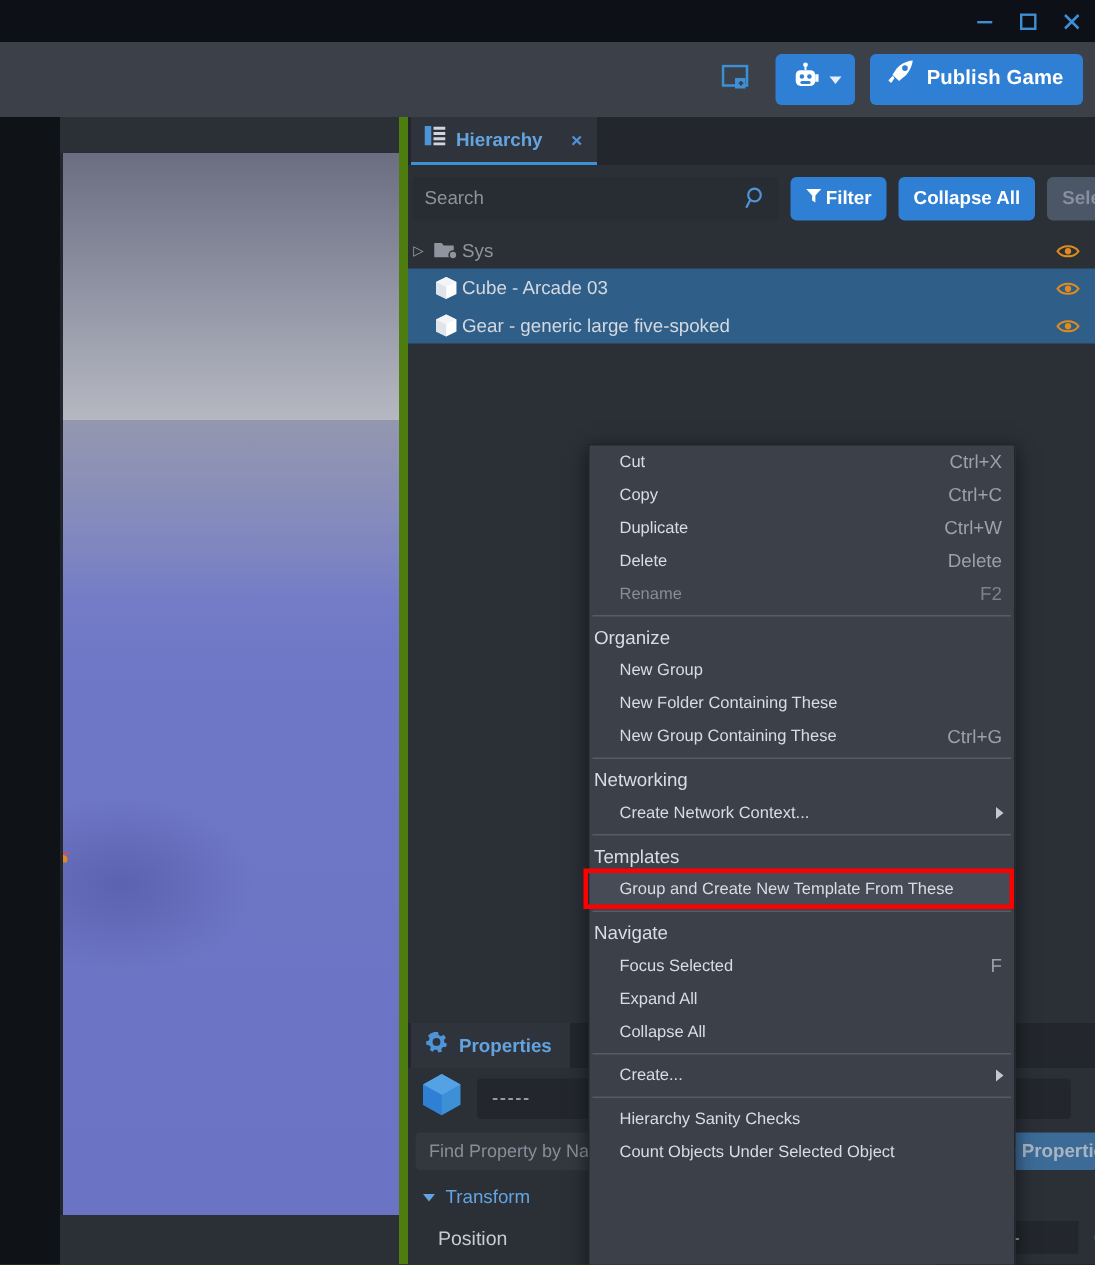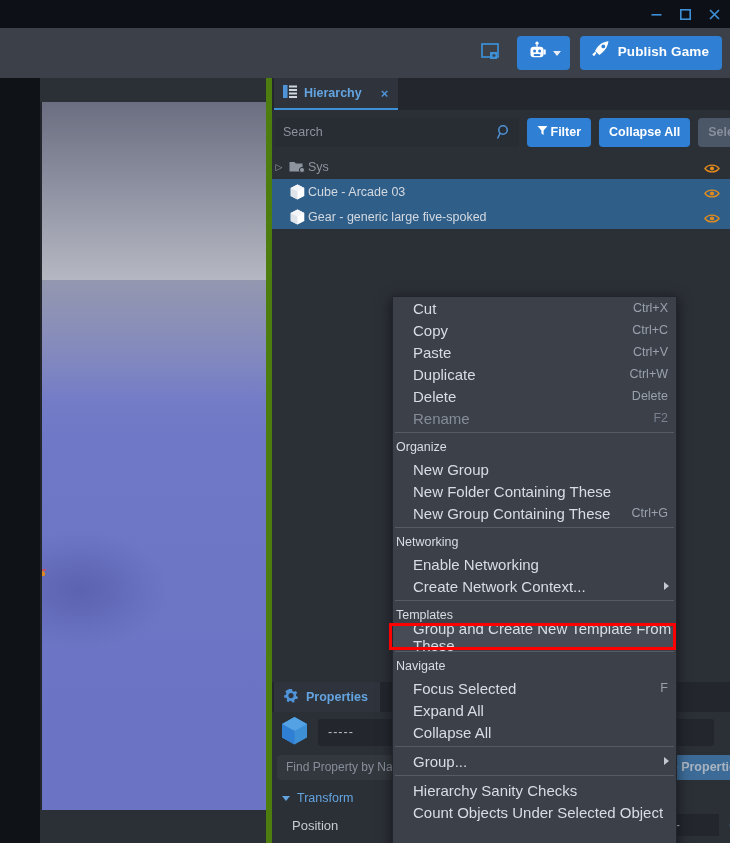--- a/index.html
+++ b/index.html
@@ -162,21 +162,21 @@
   
   .ctx {
     position: absolute; left: 352px; top: 218px; width: 285px; height: 582px;
     background: #3b4049; border: 1px solid #22262c;
     box-shadow: 0 3px 12px rgba(0,0,0,.55);
   }
   .mi {
     position: relative; height: 22px; display: flex; align-items: center;
     padding-left: 20px; cursor: pointer;
   }
-  .mi .mlabel { color: #d8dde4; font-size: 15px; }
+  .mi .mlabel { color: #d8dde4; font-size: 11px; }
   .mi.disabled .mlabel { color: #868d98; }
   .mi .shortcut { position: absolute; right: 8px; color: #9aa1ac; font-size: 12.5px; }
   .mi.disabled .shortcut { color: #7a8290; }
   .mi .submark { position: absolute; right: 7px; width: 0; height: 0;
     border-top: 4.5px solid transparent; border-bottom: 4.5px solid transparent; border-left: 5.5px solid #c3c9d1; }
   .mhdr { height: 22px; display: flex; align-items: center; padding-left: 3px; color: #d8dde4; font-size: 12.5px; }
   .msep { height: 1px; background: #565c66; margin: 3px 2px; }
   .mi.hl { background: #464b55; }
   .ctx-highlight {
     position: absolute; left: -4px; top: -3px; width: 287px; height: 27px;
@@ -470,26 +470,20 @@
           </div>
         </div>
         <div class="hl-wrap">
           <div class="mi">
             <span class="mlabel">Copy</span>
             <span class="shortcut">Ctrl+C</span>
           </div>
         </div>
         <div class="hl-wrap">
           <div class="mi">
-            <span class="mlabel">Paste</span>
-            <span class="shortcut">Ctrl+V</span>
-          </div>
-        </div>
-        <div class="hl-wrap">
-          <div class="mi">
             <span class="mlabel">Duplicate</span>
             <span class="shortcut">Ctrl+W</span>
           </div>
         </div>
         <div class="hl-wrap">
           <div class="mi">
             <span class="mlabel">Delete</span>
             <span class="shortcut">Delete</span>
           </div>
         </div>
@@ -514,25 +508,20 @@
         <div class="hl-wrap">
           <div class="mi">
             <span class="mlabel">New Group Containing These</span>
             <span class="shortcut">Ctrl+G</span>
           </div>
         </div>
         <div class="msep"></div>
         <div class="mhdr">Networking</div>
         <div class="hl-wrap">
           <div class="mi">
-            <span class="mlabel">Enable Networking</span>
-          </div>
-        </div>
-        <div class="hl-wrap">
-          <div class="mi">
             <span class="mlabel">Create Network Context...</span>
             <span class="submark"></span>
           </div>
         </div>
         <div class="msep"></div>
         <div class="mhdr">Templates</div>
         <div class="hl-wrap">
           <div class="mi hl">
             <span class="mlabel">Group and Create New Template From These</span>
           </div>
@@ -552,21 +541,21 @@
           </div>
         </div>
         <div class="hl-wrap">
           <div class="mi">
             <span class="mlabel">Collapse All</span>
           </div>
         </div>
         <div class="msep"></div>
         <div class="hl-wrap">
           <div class="mi">
-            <span class="mlabel">Group...</span>
+            <span class="mlabel">Create...</span>
             <span class="submark"></span>
           </div>
         </div>
         <div class="msep"></div>
         <div class="hl-wrap">
           <div class="mi">
             <span class="mlabel">Hierarchy Sanity Checks</span>
           </div>
         </div>
         <div class="hl-wrap">

